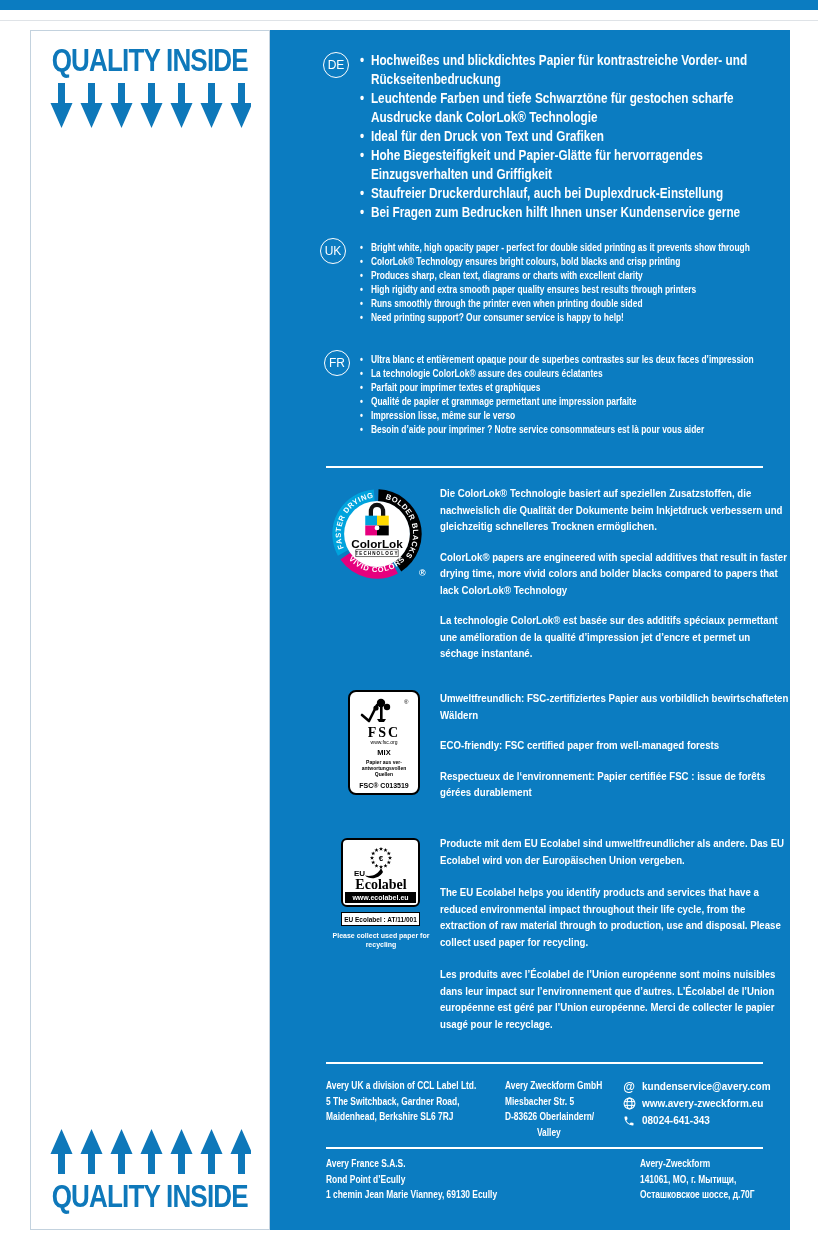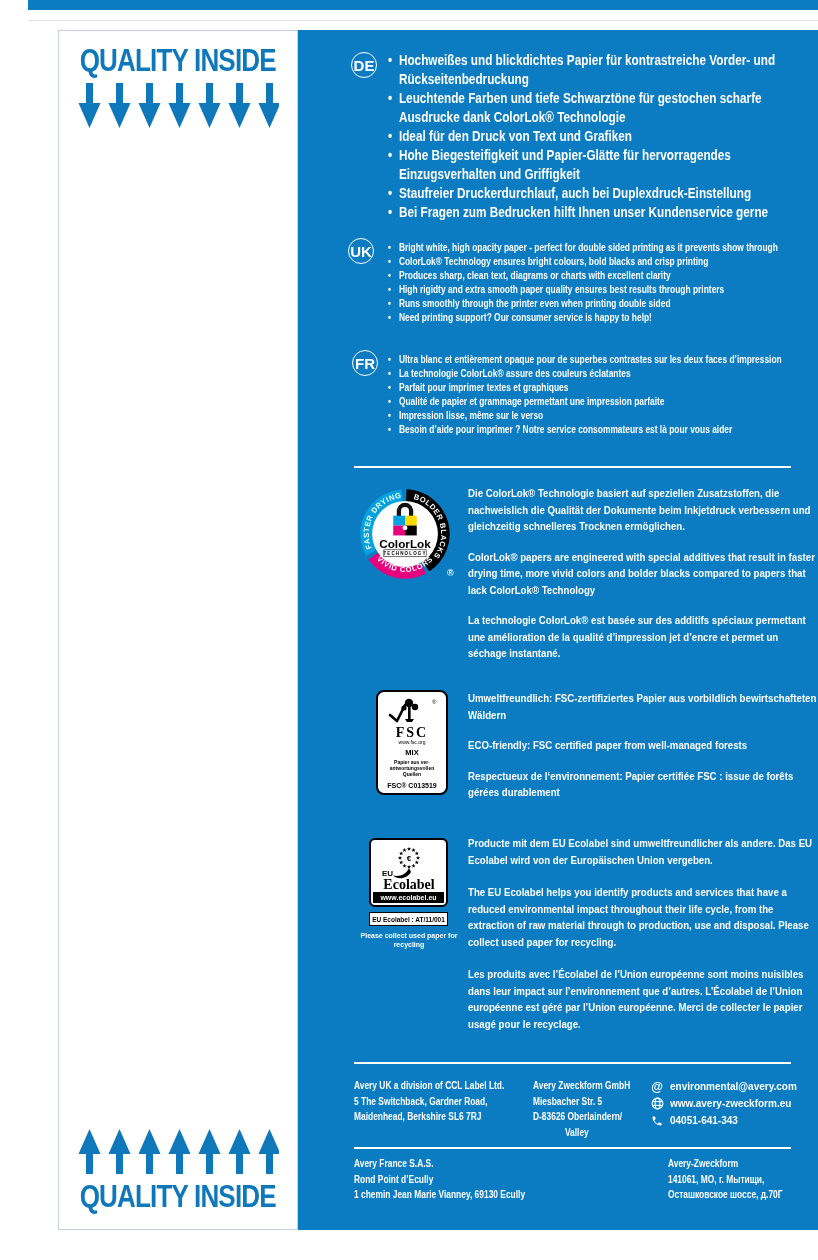--- a/index.html
+++ b/index.html
@@ -1,30 +1,30 @@
 <!DOCTYPE html>
 <html><head>
 <meta charset="utf-8">
 <style>
   html,body{margin:0;padding:0;}
   body{width:818px;height:1260px;background:#ffffff;font-family:"Liberation Sans",sans-serif;position:relative;overflow:hidden;}
-  .page{position:absolute;inset:0;margin-left:28px;}
+  .page{position:absolute;inset:0;}
   .top-strip{position:absolute;left:0;top:0;width:818px;height:10px;background:#0b7cc1;}
   .fold-line{position:absolute;left:0;top:20px;width:818px;height:1px;background:#dfe3e7;}
   
   .left-col{position:absolute;left:30px;top:30px;width:240px;height:1200px;background:#ffffff;border:1px solid #c3d2de;box-sizing:border-box;display:flex;flex-direction:column;justify-content:space-between;align-items:center;padding:12px 0 14px 0;}
   .q-block{display:flex;flex-direction:column;align-items:center;gap:4px;}
   .q-title{font-size:31px;font-weight:700;color:#0e78ba;letter-spacing:-1px;transform:scaleX(.84);transform-origin:50% 50%;white-space:nowrap;}
   .arrows{display:block;}
   
   .blue-panel{position:absolute;left:270px;top:30px;width:520px;height:1200px;background:#0b7cc1;}
   .abs{position:absolute;}
   .cond{transform:scaleX(.84);transform-origin:0 0;}
   
-  .lang-badge{position:absolute;width:26px;height:26px;border:1.7px solid #ffffff;border-radius:50%;box-sizing:border-box;display:flex;align-items:center;justify-content:center;color:#fff;font-weight:700;font-size:15px;}
+  .lang-badge{position:absolute;width:26px;height:26px;border:1.7px solid #ffffff;border-radius:50%;box-sizing:border-box;display:flex;align-items:center;justify-content:center;color:#fff;font-weight:400;font-size:12px;}
   .sec-text{position:absolute;width:514px;color:#fff;font-weight:700;}
   .sec-de{font-size:14px;line-height:19px;}
   .sec-sm{font-size:10px;line-height:14px;}
   .bullet{position:relative;padding-left:13px;}
   .bullet::before{content:"\2022";position:absolute;left:0;}
   .sep{position:absolute;left:56px;width:437px;height:2px;background:#ffffff;}
   
   .para{color:#fff;font-weight:700;font-size:11.5px;line-height:16.5px;width:417px;}
   .para + .para{margin-top:14px;}
   .para-col{position:absolute;left:170px;width:417px;}
@@ -224,40 +224,40 @@
     <div class="f-col cond" style="left:235px;top:1048px;width:170px;">
       <span class="f-line">Avery Zweckform GmbH</span>
       <span class="f-line">Miesbacher Str. 5</span>
       <span class="f-line">D-83626 Oberlaindern/</span>
       <span class="f-line indent">Valley</span>
     </div>
 
     <div class="f-col" style="left:352px;top:1048px;">
       <div class="contact-row">
         <span class="at-glyph">@</span>
-        <span>environmental@avery.com</span>
+        <span>kundenservice@avery.com</span>
       </div>
       <div class="contact-row">
         <span class="icon-box">
           <svg width="13" height="13" viewBox="0 0 24 24" fill="none" stroke="#ffffff" stroke-width="2">
             <circle cx="12" cy="12" r="10"></circle>
               <ellipse cx="12" cy="12" rx="4.5" ry="10"></ellipse>
             <line x1="2.5" y1="8.5" x2="21.5" y2="8.5"></line>
               <line x1="2.5" y1="15.5" x2="21.5" y2="15.5"></line>
           </svg>
         </span>
         <span>www.avery-zweckform.eu</span>
       </div>
       <div class="contact-row">
         <span class="icon-box">
           <svg width="12" height="12" viewBox="0 0 24 24" fill="#ffffff">
             <path d="M6.62 10.79c1.44 2.83 3.76 5.14 6.59 6.59l2.2-2.2c.27-.27.67-.36 1.02-.24 1.12.37 2.33.57 3.57.57.55 0 1 .45 1 1V20c0 .55-.45 1-1 1-9.39 0-17-7.61-17-17 0-.55.45-1 1-1h3.5c.55 0 1 .45 1 1 0 1.25.2 2.45.57 3.57.11.35.03.74-.25 1.02l-2.2 2.2z"></path>
           </svg>
         </span>
-        <span>04051-641-343</span>
+        <span>08024-641-343</span>
       </div>
     </div>
 
     <div class="sep" style="top:1117px;"></div>
 
     <div class="f-col cond" style="left:56px;top:1126px;width:280px;">
       <span class="f-line">Avery France S.A.S.</span>
       <span class="f-line">Rond Point d’Ecully</span>
       <span class="f-line">1 chemin Jean Marie Vianney, 69130 Ecully</span>
     </div>

